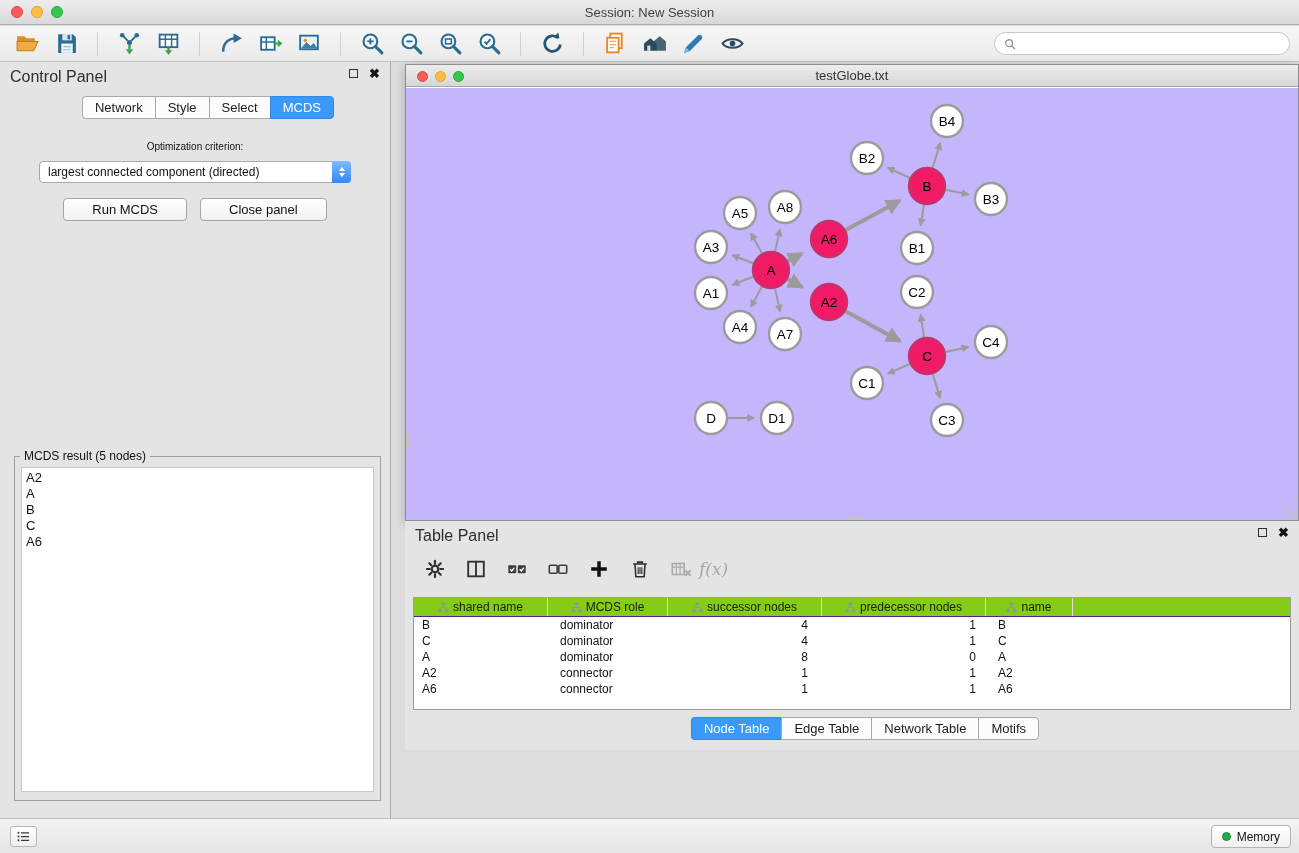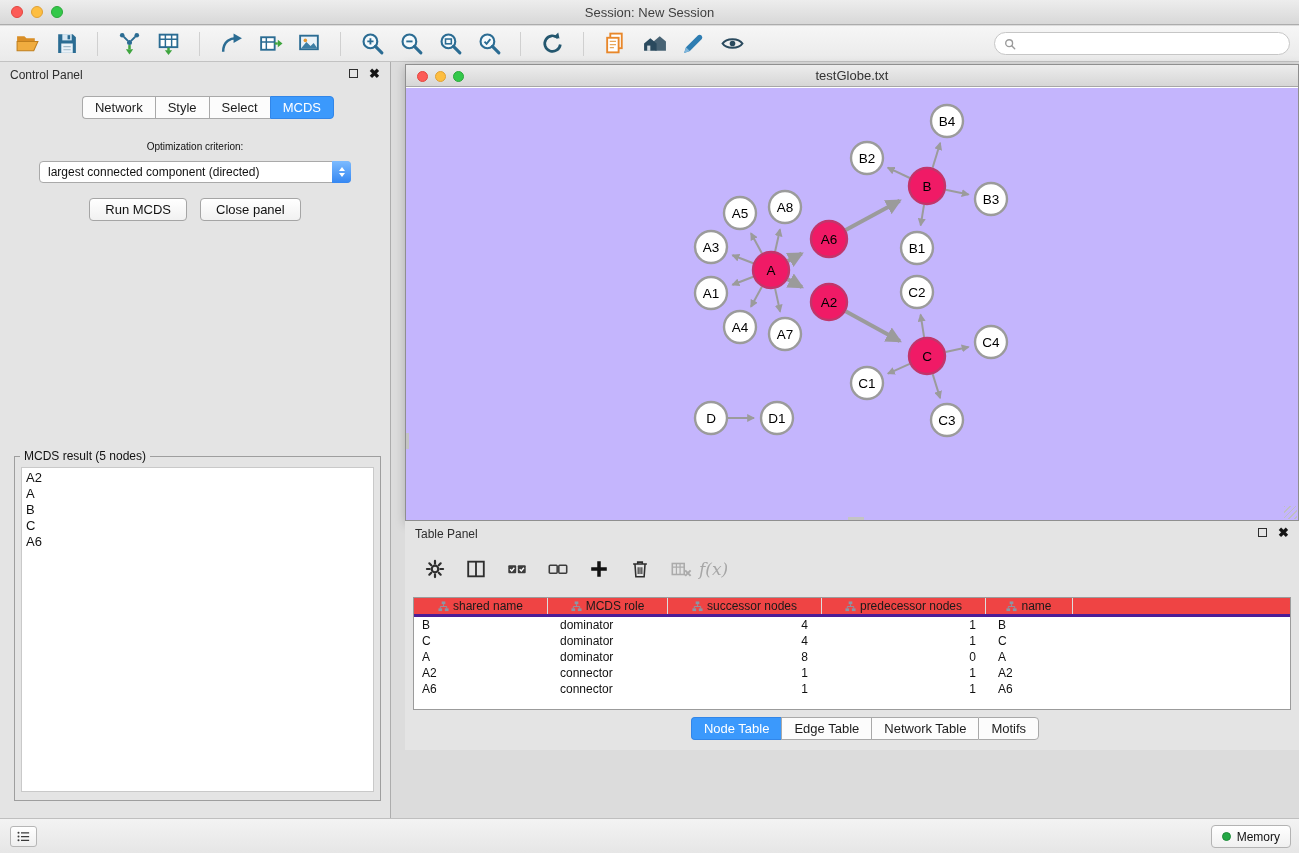--- a/index.html
+++ b/index.html
@@ -26,21 +26,21 @@
   .tb-sep { width:1px; height:24px; background:#D0D0D0; margin:0 7px; }
   .search-box { position:absolute; right:9px; top:6px; width:296px; height:23px; background:#fff;
     border:1px solid #C6C6C6; border-radius:12px; display:flex; align-items:center; padding:0 9px; gap:5px; }
   .search-box svg { width:12px; height:12px; flex:none; }
   .search-box input { border:none; outline:none; flex:1; font-size:12px; font-family:inherit; background:transparent; }
 
   
   .control-panel { position:absolute; left:0; top:62px; width:391px; height:756px;
     background:#E4E4E4; border-right:1px solid #ADADAD; }
   .panel-header { position:relative; height:26px; }
-  .panel-title { position:absolute; left:10px; top:6px; font-size:12px; color:#2E2E2E; }
+  .panel-title { position:absolute; left:10px; top:6px; font-size:16px; color:#2E2E2E; }
   .panel-ctrls { position:absolute; right:10px; top:6px; display:flex; gap:11px; align-items:center; }
   .float-icon { width:9px; height:9px; border:1.5px solid #2E2E2E; display:inline-block; }
   .close-icon { font-size:13px; font-weight:bold; color:#151515; line-height:11px; }
 
   .seg-group { display:inline-flex; }
   .seg { background:#FCFCFC; border:1px solid #A9A9A9; border-right:none; padding:3px 12px;
     font-size:13px; color:#1C1C1C; cursor:default; }
   .seg:first-child { border-radius:4px 0 0 4px;margin-left:26px; }
   .seg:last-child { border-right:1px solid #A9A9A9; border-radius:0 4px 4px 0; }
   .seg.active { background:#3B99FC; border-color:#3286E8; color:#fff; }
@@ -51,21 +51,21 @@
     border:1px solid #A9A9A9; border-radius:4px; font-size:12px; line-height:20px; padding-left:8px; }
   .dropdown .dd-text { display:inline-block; max-width:280px; overflow:hidden; white-space:nowrap; }
   .dd-stepper { position:absolute; right:-1px; top:-1px; width:19px; height:22px;
     background:linear-gradient(#7CBBFF,#3587F2); border-radius:0 4px 4px 0;
     display:flex; flex-direction:column; align-items:center; justify-content:center; gap:2px; }
   .dd-arrow-up { width:0; height:0; border-left:3.5px solid transparent; border-right:3.5px solid transparent; border-bottom:4px solid #fff; }
   .dd-arrow-down { width:0; height:0; border-left:3.5px solid transparent; border-right:3.5px solid transparent; border-top:4px solid #fff; }
 
   .btn-row { display:flex; justify-content:center; gap:13px; margin-top:15px; }
   .mac-btn { background:linear-gradient(#FFFFFF,#F1F1F1); border:1px solid #A5A5A5; border-radius:4px;
-    padding:3px 15px; font-size:13px; cursor:default; }
+    padding:3px 28px; font-size:13px; cursor:default; }
 
   .result-box { position:absolute; left:14px; right:9px; top:394px; bottom:17px; border:1px solid #9E9E9E; }
   .legend { position:absolute; top:-8px; left:5px; background:#E4E4E4; padding:0 4px; font-size:12px; }
   .result-list { position:absolute; left:6px; right:6px; top:10px; bottom:8px; background:#fff;
     border:1px solid #C9C9C9; overflow:auto; padding-top:2px; }
   .result-item { font-size:13px; line-height:16px; padding-left:4px; }
 
   
   .network-window { position:absolute; left:405px; top:64px; width:894px; height:457px; background:#fff;
     border:1px solid #8F8F8F; box-shadow:0 3px 10px rgba(0,0,0,0.22); }
@@ -81,21 +81,21 @@
 
   
   .table-panel { position:absolute; left:405px; top:521px; width:894px; height:229px; background:#E4E4E4; }
   .tp-hdr { position:relative; height:26px; }
   .tp-toolbar { display:flex; align-items:center; margin:4px 0 0 16px; height:36px; }
   .tp-icon { width:28px; height:28px; display:flex; align-items:center; justify-content:center; }
   .tp-icon svg { width:22px; height:22px; }
   .fx { font-family:"DejaVu Serif",serif; font-style:italic; font-size:17px; color:#A6A6A6; margin-left:4px; }
   .tp-table { position:absolute; left:8px; right:8px; top:76px; bottom:40px; background:#fff;
     border:1px solid #9B9B9B; overflow:hidden; }
-  .tbl-header { display:flex; height:19px; background:#ef4444; border-bottom:3px solid #4c1d95; }
+  .tbl-header { display:flex; height:19px; background:#84cc16; border-bottom:1px solid #4c1d95; }
   .th { display:flex; align-items:center; justify-content:center; gap:4px; font-size:12px;
     color:#1A1A1A; border-right:1px solid #DDD; }
   .th svg { width:11px; height:11px; flex:none; }
   .tbl-row { display:flex; height:16px; line-height:16px; font-size:12px; }
   .c0{width:134px}.c1{width:120px}.c2{width:154px}.c3{width:164px}.c4{width:87px}
   .filler{flex:1;border-right:none}
   .td.c0{padding-left:8px}.td.c1{padding-left:12px}
   .td.c2{text-align:right;padding-right:14px}.td.c3{text-align:right;padding-right:10px}
   .td.c4{padding-left:12px}
   .tp-tabs { position:absolute; bottom:10px; left:0; width:100%; display:flex; justify-content:center; }

